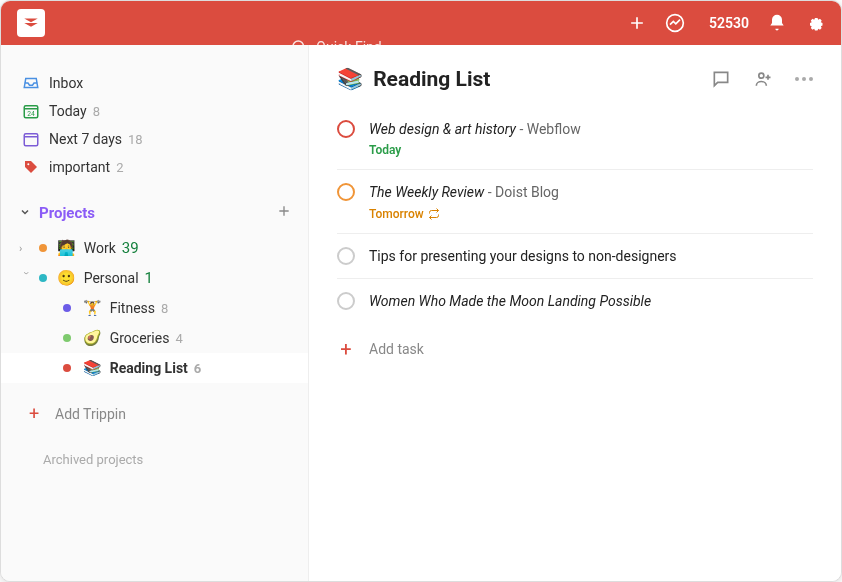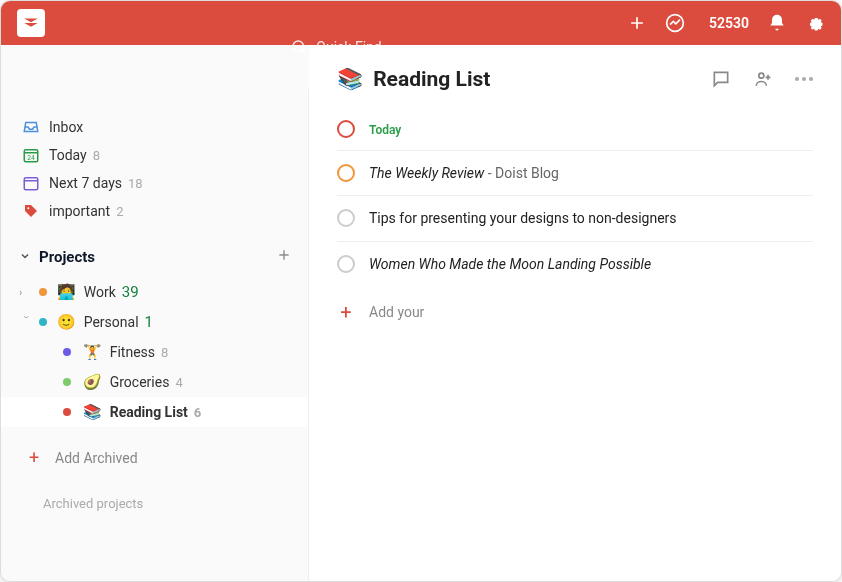--- a/index.html
+++ b/index.html
@@ -8,26 +8,26 @@
 .topbar { background: #db4c3f; height: 44px; display: flex; align-items: center; padding: 0 16px; color: #fff; }
 .logo { width: 28px; height: 28px; background: #fff; border-radius: 4px; display: flex; align-items: center; justify-content: center; color: #db4c3f; }
 .logo svg { width: 18px; height: 18px; }
 .search-area { flex: 1; display: flex; align-items: center; justify-content: center; margin-top: 48px; }
 .search-box { display: flex; align-items: center; color: rgba(255,255,255,0.85); font-size: 14px; }
 .search-box svg { width: 18px; height: 18px; margin-right: 8px; }
 .topbar-right { display: flex; align-items: center; gap: 18px; }
 .topbar-right svg { width: 20px; height: 20px; }
 .karma { display: flex; align-items: center; gap: 24px; font-weight: 600; font-size: 14px; }
 .body { flex: 1; display: flex; overflow: hidden; }
-.sidebar { width: 308px; background: #fafafa; border-right: 1px solid #eee; padding: 24px 0 8px 0; display: flex; flex-direction: column; overflow-y: auto; margin-top: 44px; }
+.sidebar { width: 308px; background: #fafafa; border-right: 1px solid #eee; padding: 24px 0 8px 0; display: flex; flex-direction: column; overflow-y: auto; }
 .sb-row { display: flex; align-items: center; padding: 6px 20px 6px 48px; font-size: 14px; color: #333; position: relative; cursor: pointer; }
 .sb-row .ic { position: absolute; left: 20px; width: 20px; display: flex; justify-content: center; }
 .sb-row .lbl { }
 .sb-row .cnt { color: #aaa; margin-left: 6px; font-size: 13px; }
-.sb-section { display: flex; align-items: center; padding: 10px 16px 10px 18px; font-weight: 700; font-size: 15px; color: #0f172a; margin-top: 12px; cursor: pointer; }
+.sb-section { display: flex; align-items: center; padding: 10px 16px 10px 18px; font-weight: 700; font-size: 15px; color: #8b5cf6; margin-top: 12px; cursor: pointer; }
 .sb-section .chev { margin-right: 8px; }
 .sb-section .plus { margin-left: auto; color: #888; }
 .proj-row { display: flex; align-items: center; padding: 6px 16px 6px 18px; font-size: 14px; color: #333; cursor: pointer; }
 .proj-row .chev { width: 14px; color: #999; font-size: 11px; }
 .proj-row .dot { width: 8px; height: 8px; border-radius: 50%; margin: 0 10px 0 6px; flex-shrink: 0; }
 .proj-row .emoji { margin-right: 8px; font-size: 15px; }
 .proj-row .cnt { color: #15803d; margin-left: 6px; font-size: 15px; }
 .sub-proj { display: flex; align-items: center; padding: 6px 16px 6px 62px; font-size: 14px; color: #333; cursor: pointer; }
 .sub-proj .dot { width: 8px; height: 8px; border-radius: 50%; margin-right: 12px; flex-shrink: 0; }
 .sub-proj .emoji { margin-right: 8px; font-size: 15px; }
@@ -191,21 +191,21 @@
       </div>
       <div class="sub-proj active">
         <span class="dot dot-red"></span>
         <span class="emoji">📚</span>
         <span>Reading List</span>
         <span class="cnt">6</span>
       </div>
 
       <div class="add-project">
         <span class="plus">+</span>
-        <span>Add Archived</span>
+        <span>Add Trippin</span>
       </div>
 
       <div class="archived">
         <span>Archived projects</span>
       </div>
     </div>
 
     <div class="main">
       <div class="main-header">
         <div class="main-title-wrap">
@@ -227,42 +227,49 @@
               <span></span>
               <span></span>
             </div>
         </div>
       </div>
 
       <div id="tasks">
           <div class="task">
             <div class="circle" style="border-color: rgb(219, 76, 63);"></div>
             <div class="content">
+              <div class="title"><em>Web design &amp; art history</em><span class="suffix"> - Webflow</span></div>
               <div class="due today">Today</div>
             </div>
           </div>
           <div class="task">
             <div class="circle" style="border-color: rgb(240, 149, 56);"></div>
             <div class="content">
               <div class="title"><em>The Weekly Review</em><span class="suffix"> - Doist Blog</span></div>
+              <div class="due tomorrow">Tomorrow <svg width="12" height="12" viewBox="0 0 24 24" fill="none" stroke="currentColor" stroke-width="2">
+                  <polyline points="17 1 21 5 17 9"></polyline>
+                  <path d="M3 11V9a4 4 0 014-4h14"></path>
+                  <polyline points="7 23 3 19 7 15"></polyline>
+                  <path d="M21 13v2a4 4 0 01-4 4H3"></path>
+                </svg></div>
             </div>
           </div>
           <div class="task">
             <div class="circle gray"></div>
             <div class="content">
               <div class="title"><span>Tips for presenting your designs to non-designers</span></div>
             </div>
           </div>
           <div class="task">
             <div class="circle gray"></div>
             <div class="content">
               <div class="title"><em>Women Who Made the Moon Landing Possible</em></div>
             </div>
           </div>
         </div>
 
       <div class="addtask">
         <span class="plus">+</span>
-        <span>Add your</span>
+        <span>Add task</span>
       </div>
     </div>
   </div>
 </div>
 
 </body></html>

